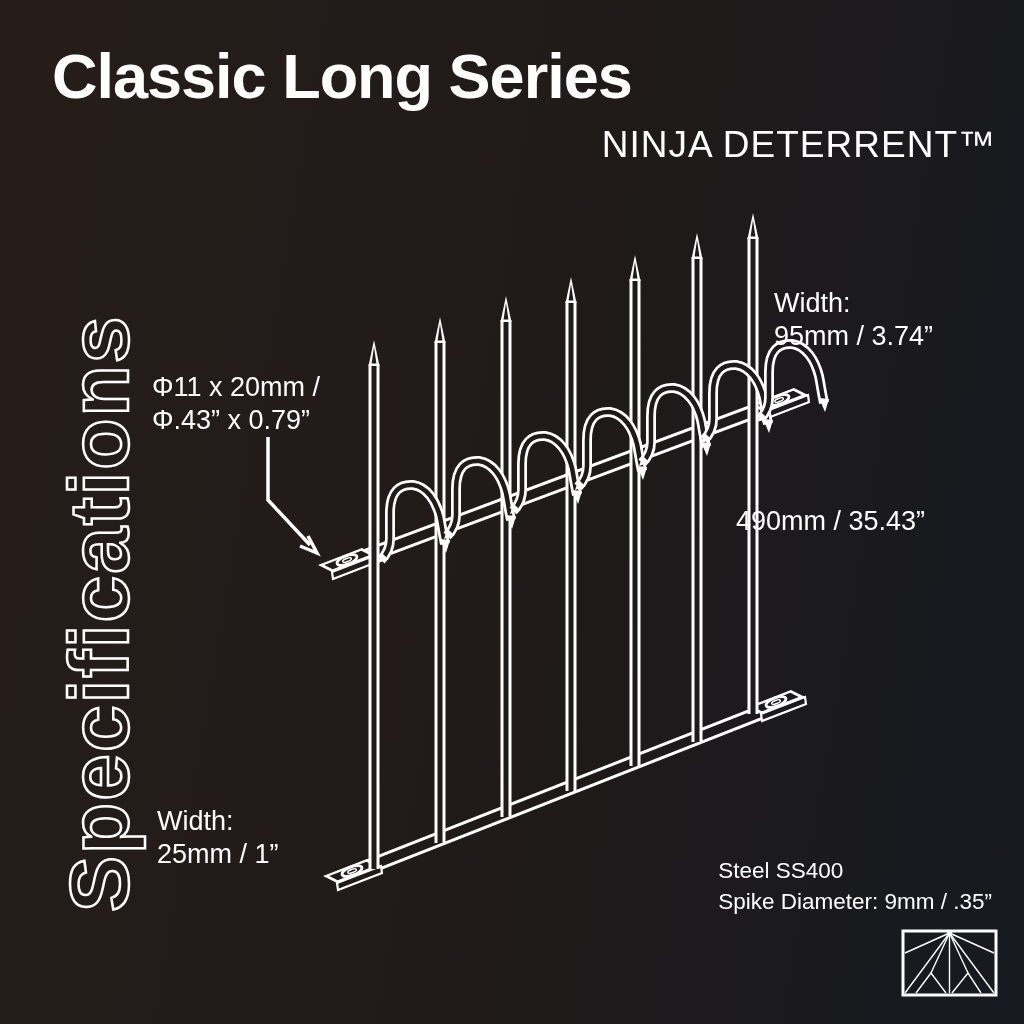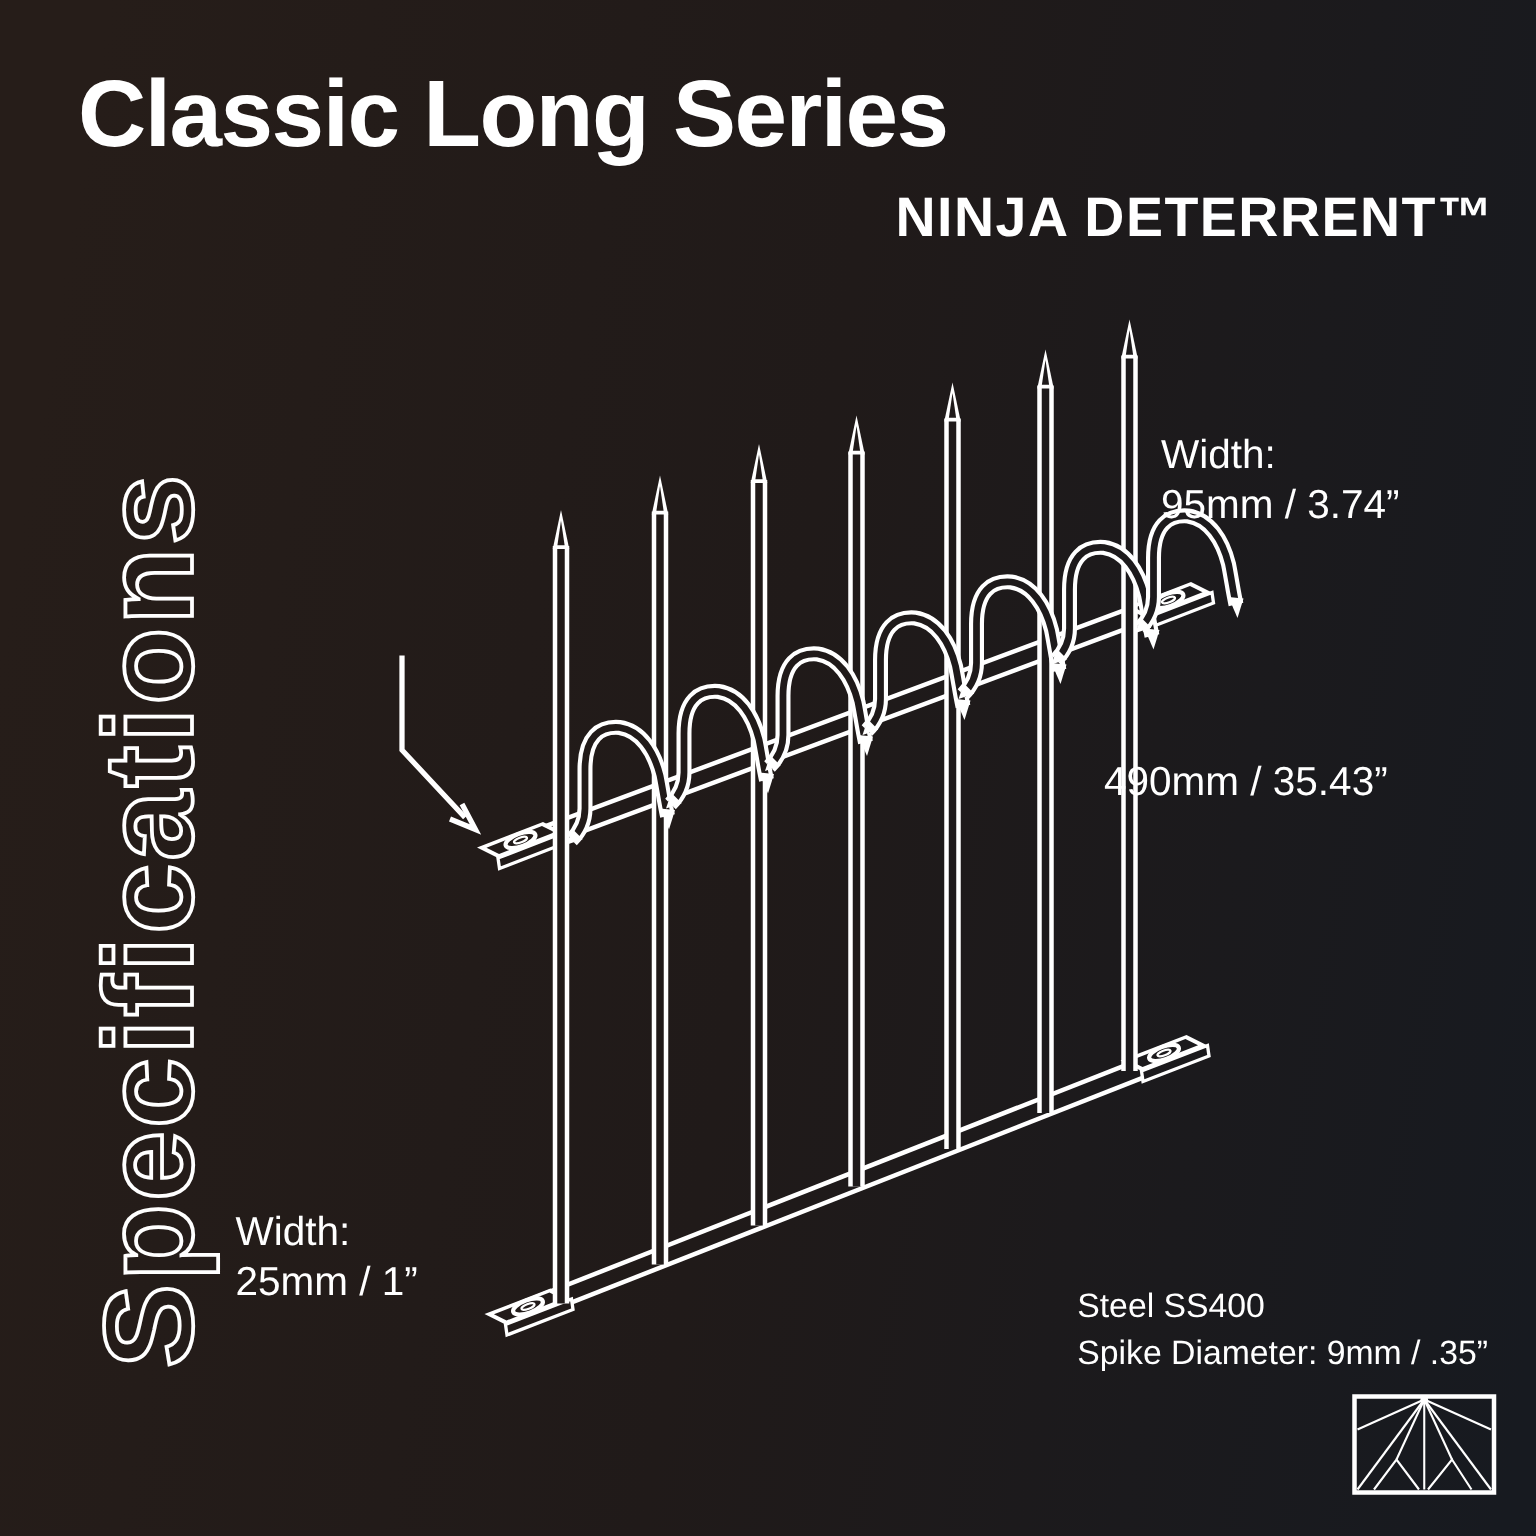--- a/index.html
+++ b/index.html
@@ -7,21 +7,21 @@
     width:1024px;height:1024px;overflow:hidden;
     background:#1d1a1a;
     font-family:"Liberation Sans","DejaVu Sans",sans-serif;
     color:#ffffff;
   }
   .stage{position:relative;width:1024px;height:1024px;
     background:linear-gradient(100deg,#261d19 0%,#201a19 48%,#171a20 100%);}
   .art{position:absolute;left:0;top:0;width:1024px;height:1024px;display:block;}
   .txt{position:absolute;z-index:5;}
   .title{left:52px;top:40px;font-size:63px;font-weight:bold;letter-spacing:-1px;white-space:nowrap;}
-  .subtitle{right:28px;top:124px;font-size:37px;font-weight:bold;letter-spacing:1px;text-align:center;white-space:nowrap;}
+  .subtitle{right:28px;top:124px;font-size:37px;font-weight:normal;letter-spacing:1px;text-align:center;white-space:nowrap;}
   .spec{font-size:27px;line-height:33px;text-align:left;}
   .l-mount{left:152px;top:371px;width:240px;}
   .l-wtop{left:774px;top:287px;width:220px;}
   .l-height{left:736px;top:505px;width:280px;}
   .l-wbot{left:157px;top:805px;width:220px;}
   .l-len{left:522px;top:791px;width:280px;}
   .footnote{right:32px;top:855px;font-size:22.5px;line-height:31px;}
 </style>
 </head>
 <body>
@@ -184,20 +184,24 @@
       <path d="M916,993 L931,973 L946,993"></path>
       <path d="M952,993 L968,973 L981,993"></path>
     </g>
     <circle cx="949.5" cy="933.5" r="2.6" fill="#fff" stroke="none"></circle>
   </g>
 </svg>
 
 <div class="txt title">Classic Long Series</div>
 <div class="txt subtitle">NINJA DETERRENT™</div>
 
+<div class="txt spec l-mount">
+  <div>Φ11 x 20mm /</div>
+  <div>Φ.43” x 0.79”</div>
+</div>
 
 <div class="txt spec l-wtop">
   <div>Width:</div>
   <div>95mm / 3.74”</div>
 </div>
 
 <div class="txt spec l-height">
   <div>490mm / 35.43”</div>
 </div>
 

